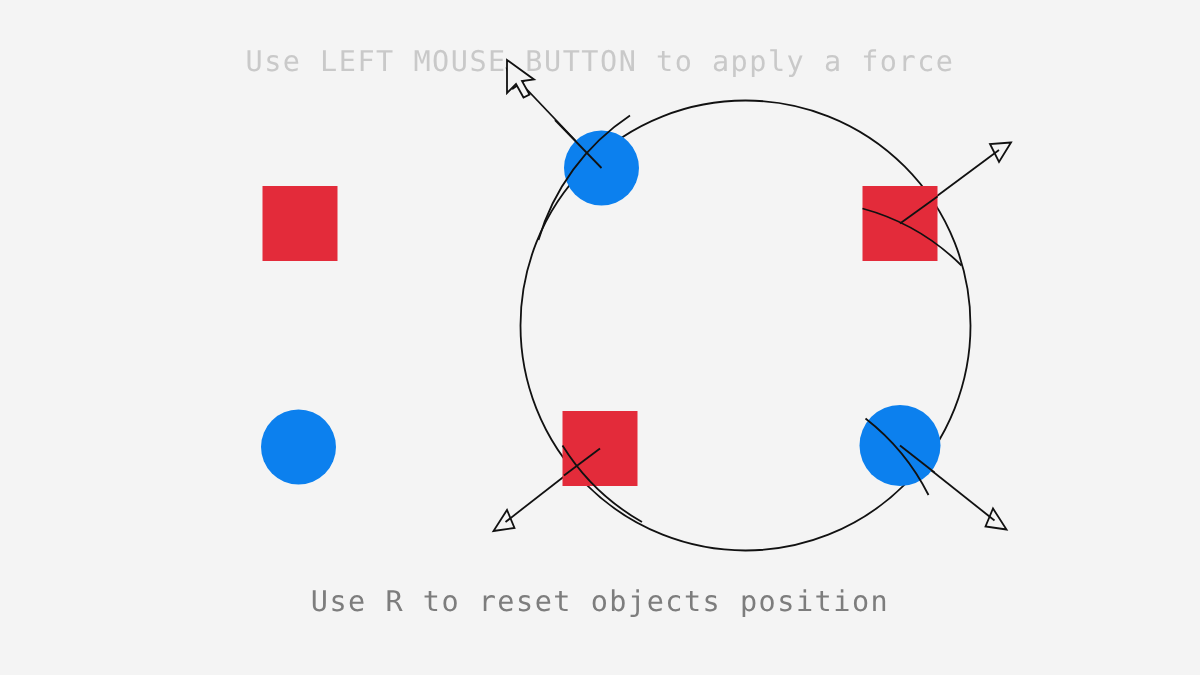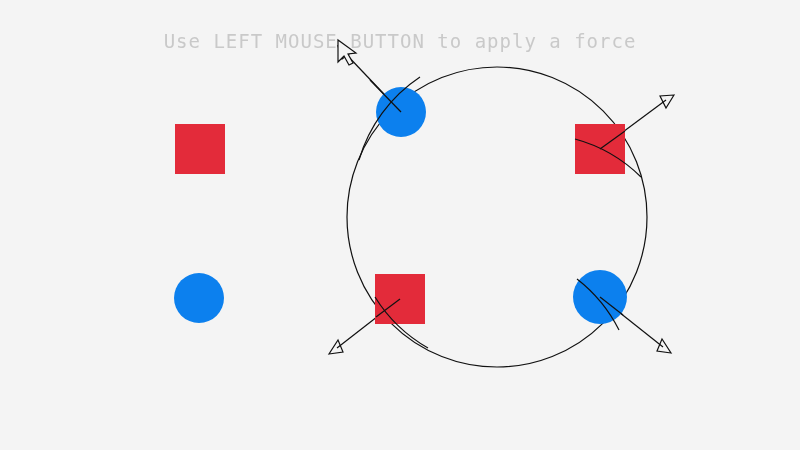--- a/index.html
+++ b/index.html
@@ -102,14 +102,15 @@
       <line x1="600" y1="297" x2="623" y2="315" stroke="#111111" stroke-width="1.2"></line>
     </g>
 
     <g>
       <path d="M 338 40 L 338 62 L 344 56 L 349 65 L 353 63 L 348 54 L 356 53 Z" fill="#f4f4f4" stroke="#111111" stroke-width="1.2" stroke-linejoin="miter"></path>
     </g>
   </svg>
 
   <div class="hint" id="hint-top">Use LEFT MOUSE BUTTON to apply a force</div>
 
+  <div class="hint" id="hint-bottom">Use R to reset objects position</div>
 
 </div>
 
 </body></html>

